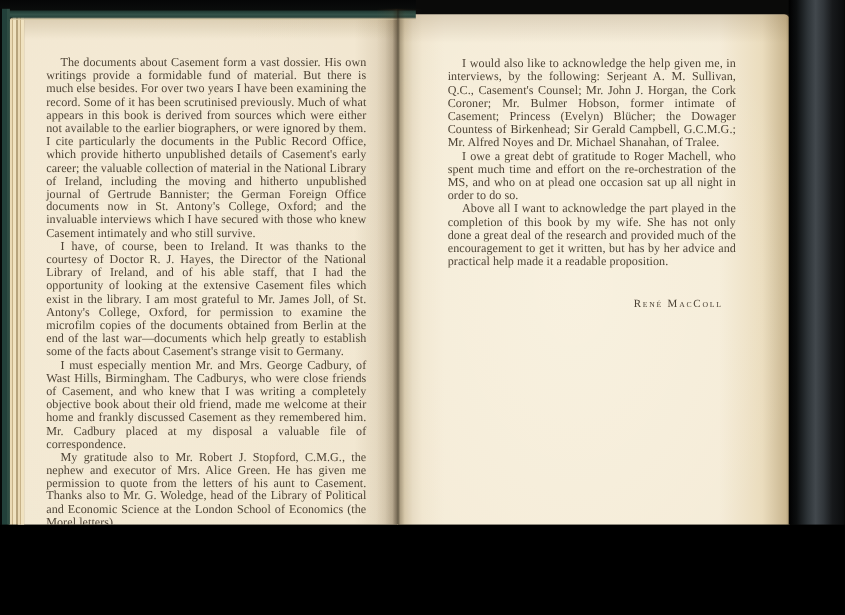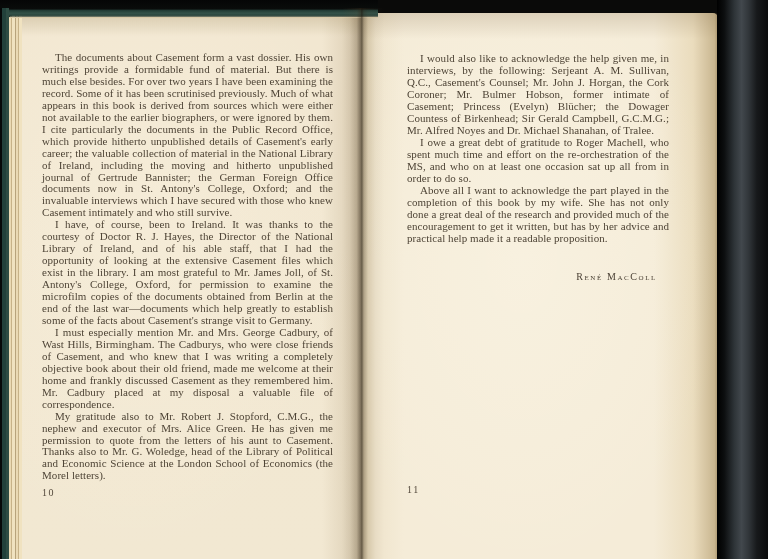--- a/index.html
+++ b/index.html
@@ -1,18 +1,18 @@
 <!DOCTYPE html>
 <html lang="en"><head>
 <meta charset="utf-8">
 <style>
   html,body{margin:0;padding:0;background:#000;}
   .photo{
     position:relative;
-    width:768px;height:559px;
+    width:768px;height:477px;
     background:#0a0a09;
     overflow:hidden;
     font-family:"Liberation Serif", serif;
   }
   
   .top-cover{
     position:absolute;left:0;top:0;width:378px;height:17px;
     background:linear-gradient(to bottom,
       #050606 0%, #0a0c0b 52%,
       #223d36 62%, #335148 78%, #2a463e 90%, #17292474 100%);
@@ -131,19 +131,19 @@
   <div class="text-block left-text">
     <p>The documents about Casement form a vast dossier. His own writings provide a formidable fund of material. But there is much else besides. For over two years I have been examining the record. Some of it has been scrutinised previously. Much of what appears in this book is derived from sources which were either not available to the earlier biographers, or were ignored by them. I cite particularly the documents in the Public Record Office, which provide hitherto unpublished details of Casement's early career; the valuable collection of material in the National Library of Ireland, including the moving and hitherto unpublished journal of Gertrude Bannister; the German Foreign Office documents now in St. Antony's College, Oxford; and the invaluable interviews which I have secured with those who knew Casement intimately and who still survive.</p>
     <p>I have, of course, been to Ireland. It was thanks to the courtesy of Doctor R. J. Hayes, the Director of the National Library of Ireland, and of his able staff, that I had the opportunity of looking at the extensive Casement files which exist in the library. I am most grateful to Mr. James Joll, of St. Antony's College, Oxford, for permission to examine the microfilm copies of the documents obtained from Berlin at the end of the last war—documents which help greatly to establish some of the facts about Casement's strange visit to Germany.</p>
     <p>I must especially mention Mr. and Mrs. George Cadbury, of Wast Hills, Birmingham. The Cadburys, who were close friends of Casement, and who knew that I was writing a completely objective book about their old friend, made me welcome at their home and frankly discussed Casement as they remembered him. Mr. Cadbury placed at my disposal a valuable file of correspondence.</p>
     <p>My gratitude also to Mr. Robert J. Stopford, C.M.G., the nephew and executor of Mrs. Alice Green. He has given me permission to quote from the letters of his aunt to Casement. Thanks also to Mr. G. Woledge, head of the Library of Political and Economic Science at the London School of Economics (the Morel letters).</p>
   </div>
   <div class="page-number pn-left">10</div>
 
   <div class="text-block right-text">
     <p>I would also like to acknowledge the help given me, in interviews, by the following: Serjeant A. M. Sullivan, Q.C., Casement's Counsel; Mr. John J. Horgan, the Cork Coroner; Mr. Bulmer Hobson, former intimate of Casement; Princess (Evelyn) Blücher; the Dowager Countess of Birkenhead; Sir Gerald Campbell, G.C.M.G.; Mr. Alfred Noyes and Dr. Michael Shanahan, of Tralee.</p>
-    <p>I owe a great debt of gratitude to Roger Machell, who spent much time and effort on the re-orchestration of the MS, and who on at least one occasion sat up all from in order to do so.</p>
+    <p>I owe a great debt of gratitude to Roger Machell, who spent much time and effort on the re-orchestration of the MS, and who on at plead one occasion sat up all night in order to do so.</p>
     <p>Above all I want to acknowledge the part played in the completion of this book by my wife. She has not only done a great deal of the research and provided much of the encouragement to get it written, but has by her advice and practical help made it a readable proposition.</p>
   </div>
   <div class="signature">René MacColl</div>
   <div class="page-number pn-right">11</div>
 
 </div>
 
 </body></html>

